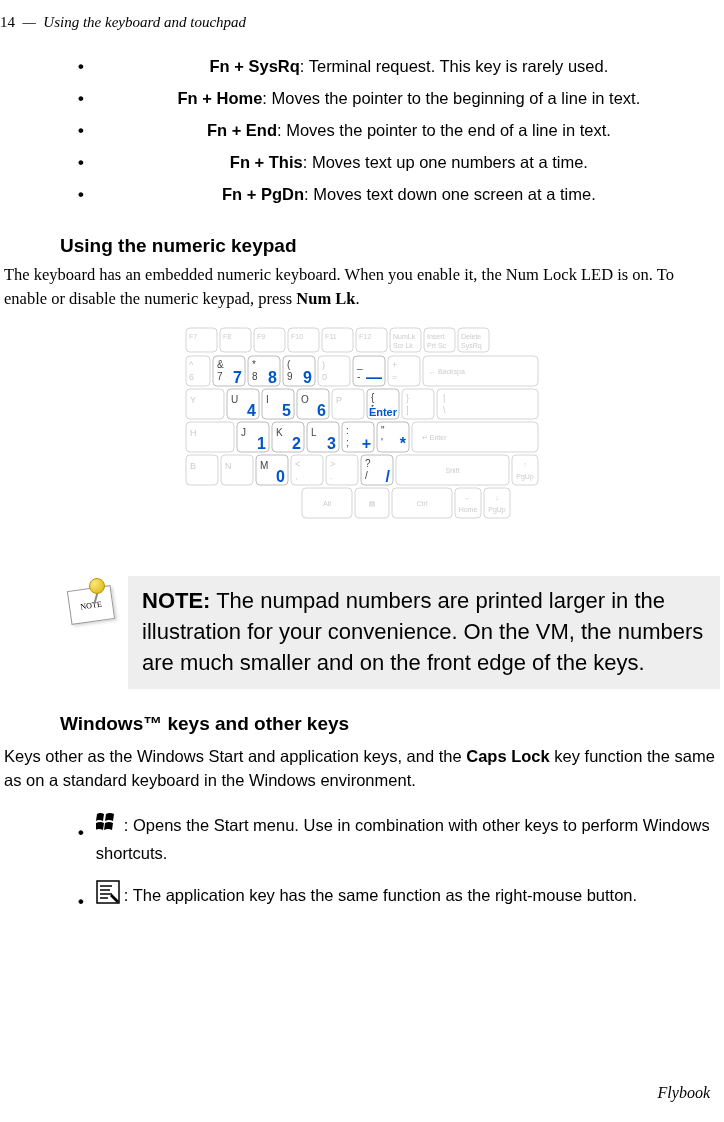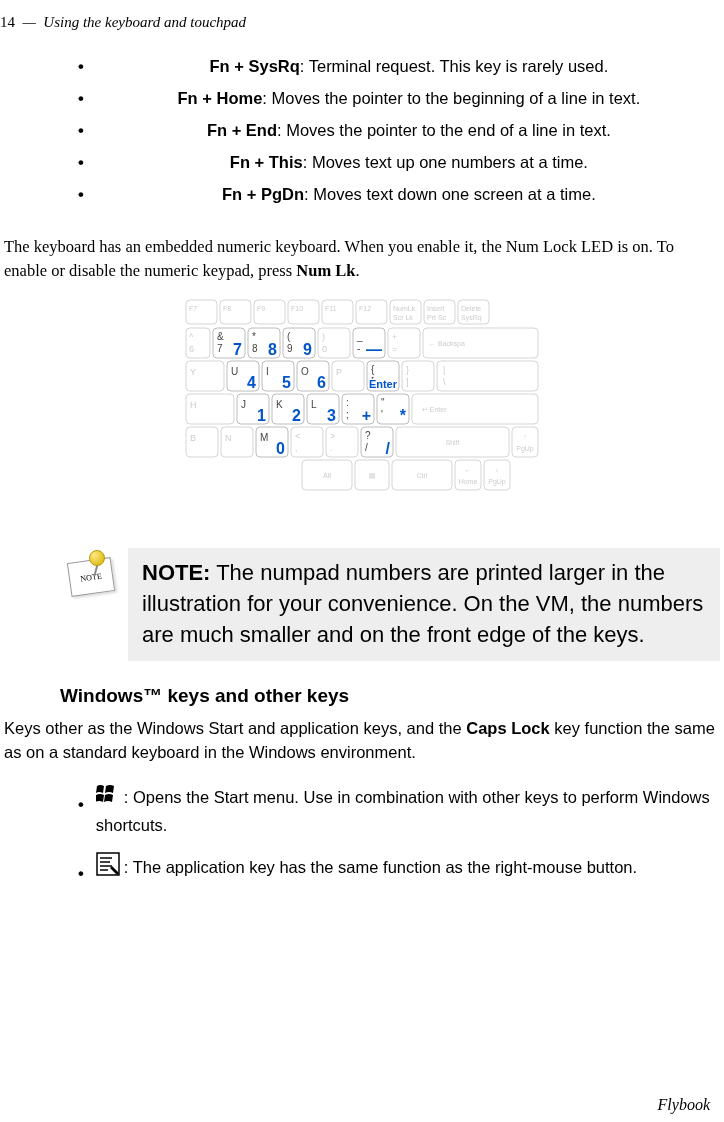--- a/index.html
+++ b/index.html
@@ -123,21 +123,21 @@
       margin-top: 10px;
     }
     .iconitem .text { flex: 1; }
     .iconitem .winicon {
       display: inline-block;
       vertical-align: middle;
       margin-right: 2px;
     }
     .footer {
       position: absolute;
-      bottom: 8px;
+      bottom: 20px;
       right: 14px;
       font-style: italic;
       font-family: "Times New Roman", serif;
       font-size: 16px;
     }
     
     .kb-wrap {
       width: 360px;
       height: 220px;
       margin: 0 auto 32px auto;
@@ -190,20 +190,21 @@
       <div class="bullet-item">
         <div class="dot">•</div>
         <div class="text"><b>Fn + This</b><span>: Moves text up one numbers at a time.</span></div>
       </div>
       <div class="bullet-item">
         <div class="dot">•</div>
         <div class="text"><b>Fn + PgDn</b><span>: Moves text down one screen at a time.</span></div>
       </div>
     </div>
 
+  <div class="heading">Using the numeric keypad</div>
   <div class="para">
     <span>The keyboard has an embedded numeric keyboard. When you enable it, the Num Lock LED is on. To enable or disable the numeric keypad, press </span><b>Num Lk</b><span>.</span>
   </div>
 
   <div class="kb-wrap">
     <svg id="kbsvg" width="360" height="220" viewBox="0 0 360 220">
         <rect x="4" y="4" width="31" height="24" rx="4" ry="4" class="key-bg"></rect>
         <text x="7" y="15" class="key-text-sm" text-anchor="start">F7</text>
         <rect x="38" y="4" width="31" height="24" rx="4" ry="4" class="key-bg"></rect>
         <text x="41" y="15" class="key-text-sm" text-anchor="start">F8</text>

